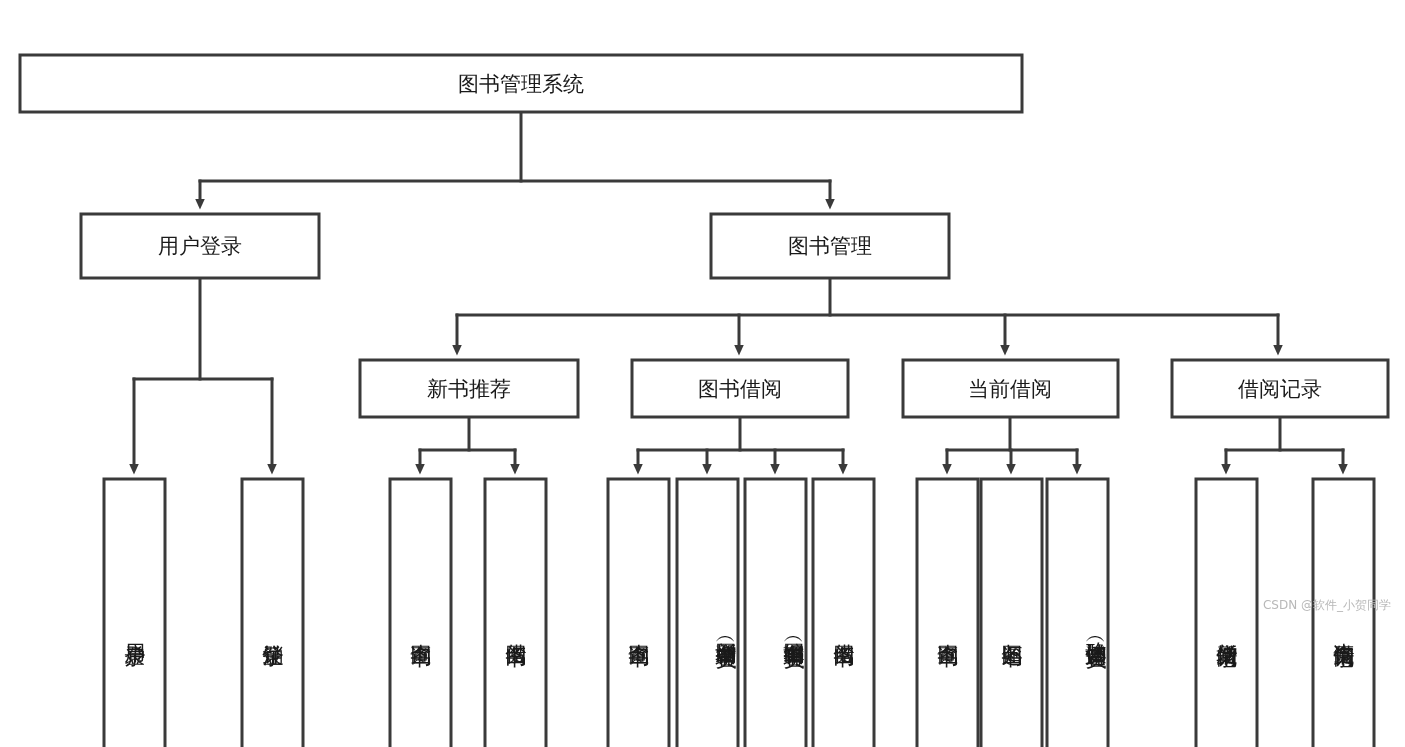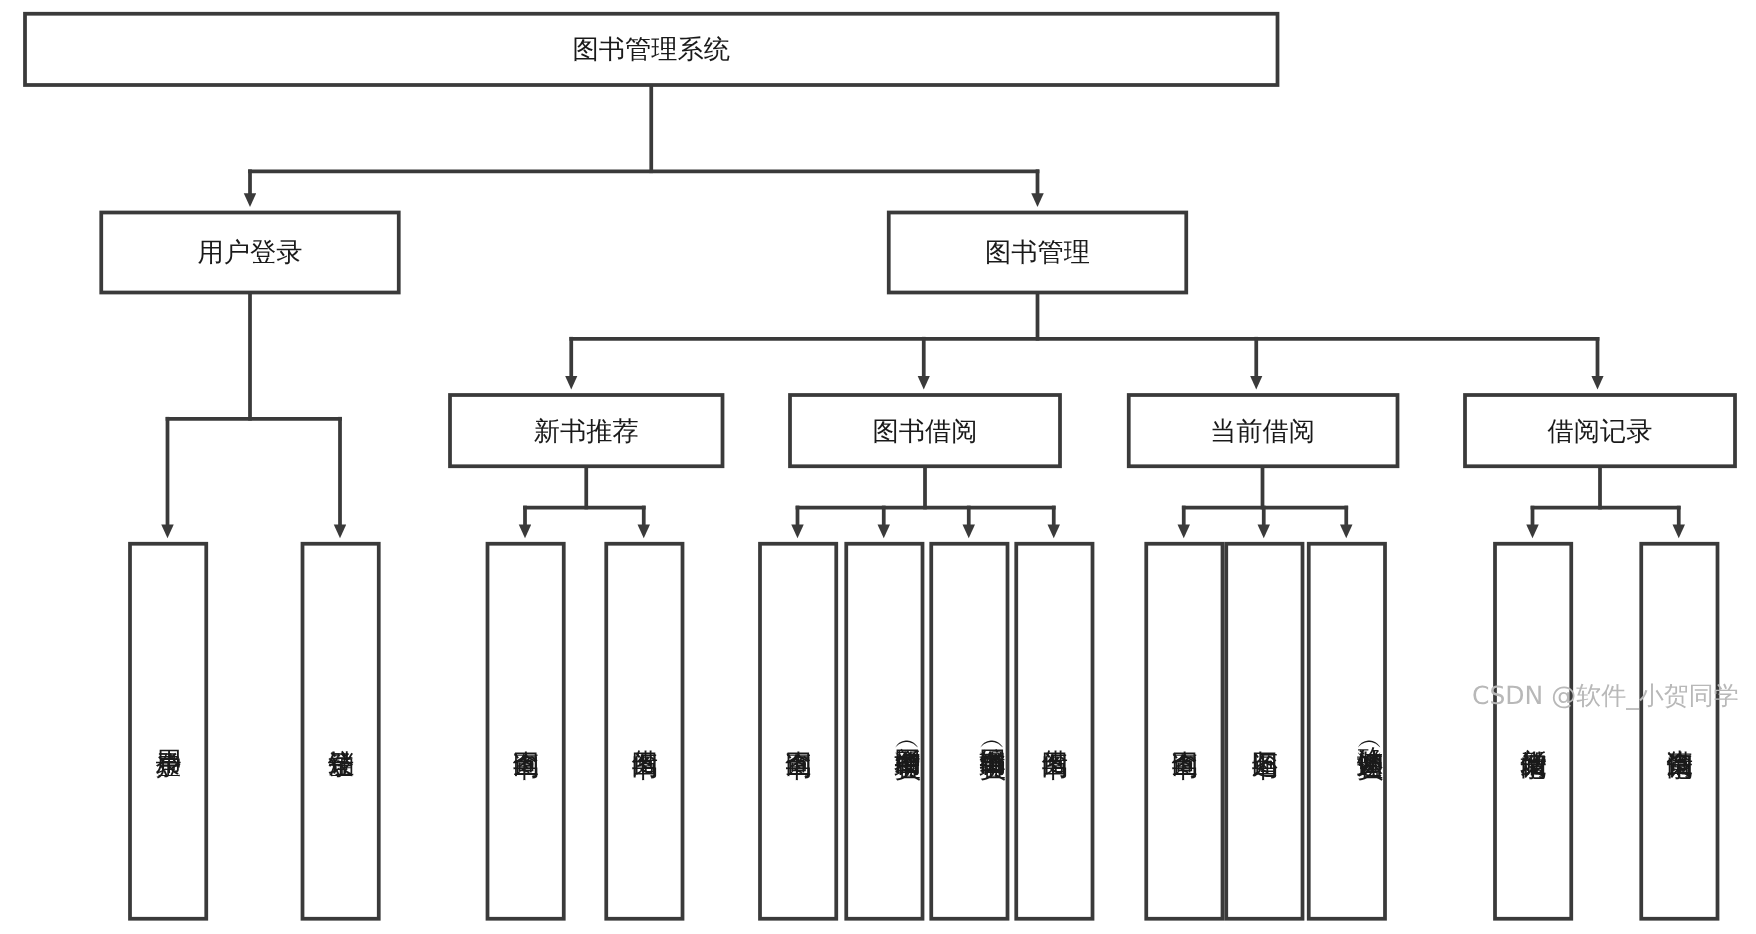--- a/index.html
+++ b/index.html
@@ -11,20 +11,21 @@
     width: 1405px;
     height: 747px;
     font-family: "DejaVu Sans", "Liberation Sans", sans-serif;
     overflow: hidden;
   }
   #diagram-root {
     position: relative;
     width: 1405px;
     height: 574px;
     background: #ffffff;
+    margin-top: 44px;
   }
   svg#diagram-svg {
     position: absolute;
     left: 0;
     top: 0;
     width: 1405px;
     height: 747px;
     display: block;
   }
   .node-box {
@@ -62,21 +63,21 @@
     pointer-events: none;
   }
   .leaf-label.center-v {
     align-items: center;
   }
   .watermark {
     position: absolute;
     right: 14px;
     bottom: 4px;
     font-family: "DejaVu Sans", "Liberation Sans", sans-serif;
-    font-size: 20px;
+    font-size: 12px;
     color: #b8b8b8;
     white-space: nowrap;
   }
 </style>
 </head>
 <body>
 
 <div id="diagram-root">
 
   <svg id="diagram-svg" viewBox="0 0 1405 747">

